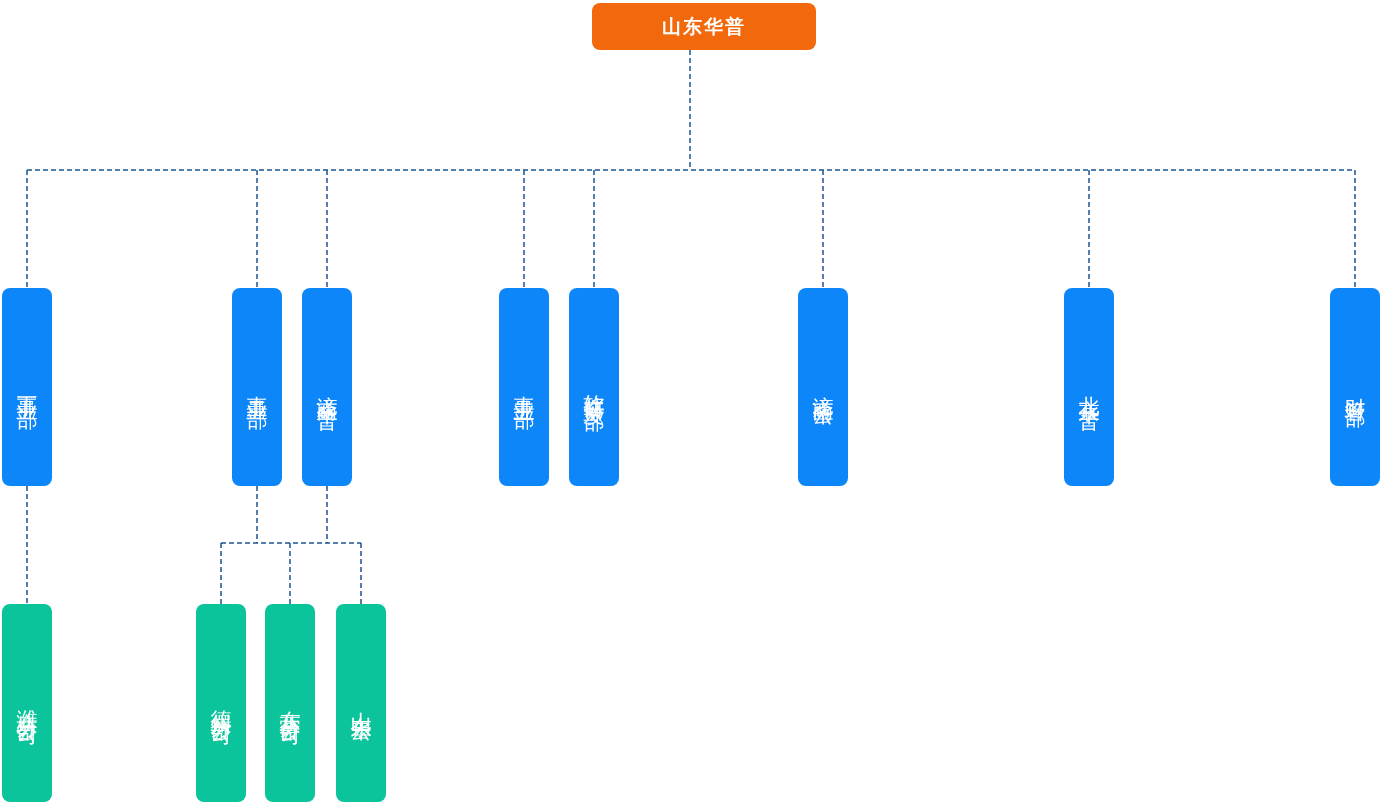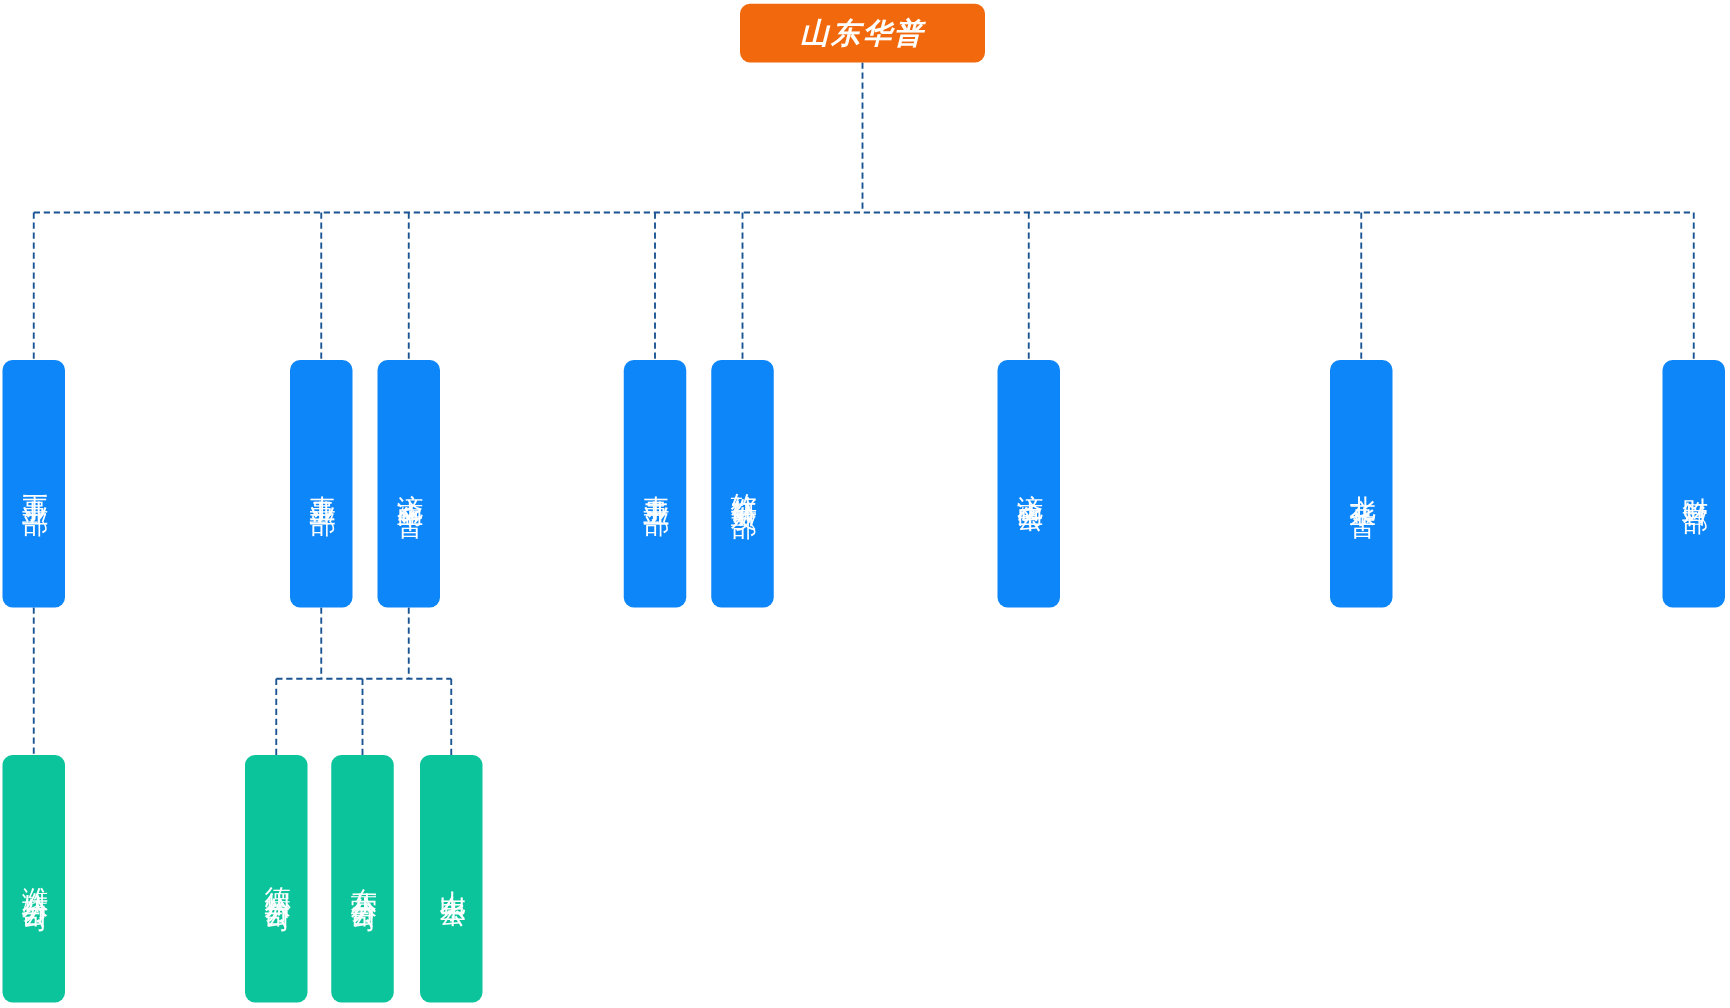--- a/index.html
+++ b/index.html
@@ -33,27 +33,26 @@
     border-radius: 8px;
     color: var(--node-text, #ffffff);
     display: flex;
     align-items: center;
     justify-content: center;
     box-sizing: border-box;
     cursor: default;
     user-select: none;
   }
   .node-root {
-    width: 196px;
+    width: 224px;
     height: 47px;
     background: var(--root-bg, #f2690d);
-    font-size: 23px;
+    font-size: 19px;
     font-weight: 600;
     letter-spacing: 2px;
-    font-style: italic;
   }
   .node-vertical {
     width: 50px;
     height: 198px;
     writing-mode: vertical-lr;
     text-orientation: mixed;
     font-size: 21px;
     font-weight: 500;
     letter-spacing: 4px;
     text-align: center;

